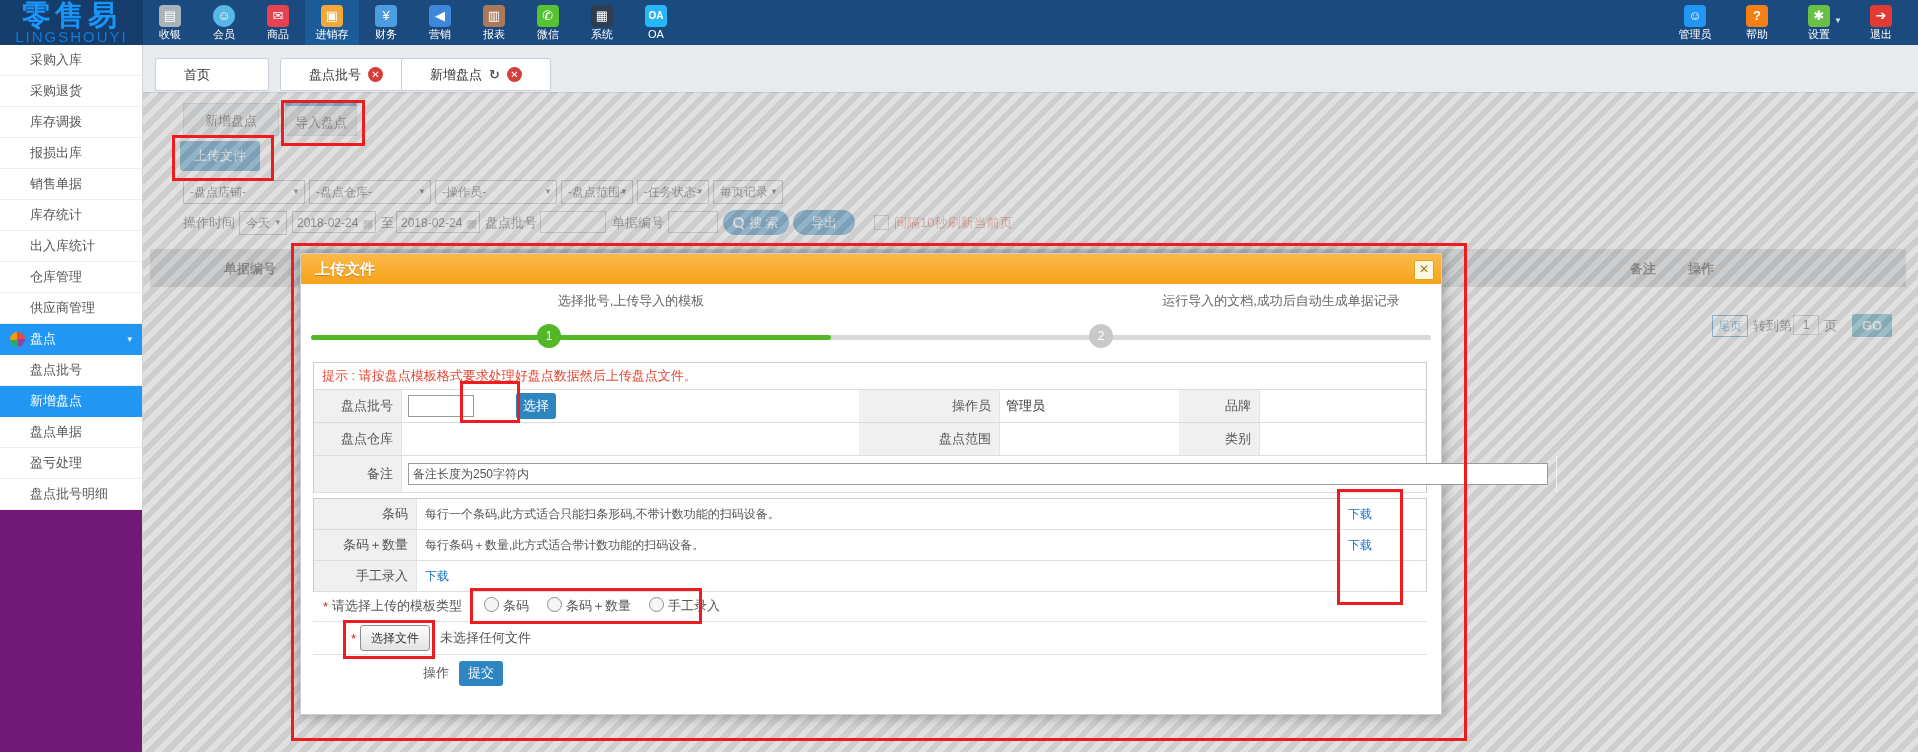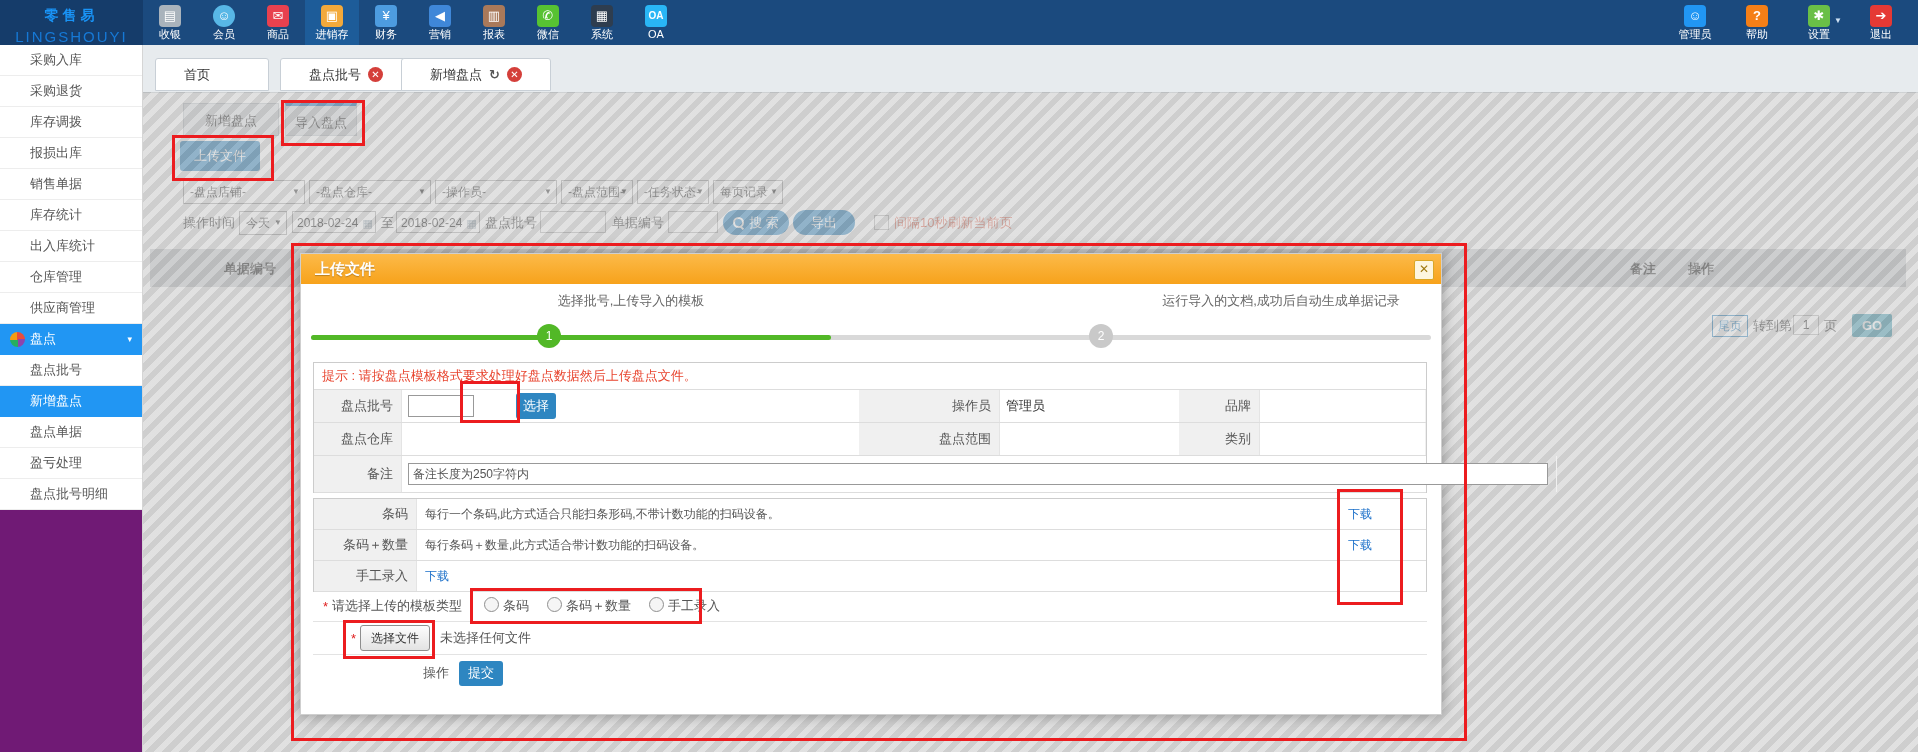--- a/index.html
+++ b/index.html
@@ -3,21 +3,21 @@
 <meta charset="utf-8">
 <style>
   html,body{margin:0;padding:0;background:#fff;}
   #page{position:relative;width:1918px;height:752px;overflow:hidden;
         font-family:"Liberation Sans","DejaVu Sans",sans-serif;background:#fff;}
   .abs{position:absolute;}
 
   
   .topbar{position:absolute;left:0;top:0;width:1918px;height:45px;background:#1b4a7e;}
   .logo{position:absolute;left:0;top:0;width:143px;height:45px;background:#153c6a;text-align:center;}
-  .logo .cn{display:block;font-size:14px;font-weight:bold;color:#1994f7;line-height:26px;margin-top:2px;letter-spacing:4px;}
+  .logo .cn{display:block;font-size:29px;font-weight:bold;color:#1994f7;line-height:26px;margin-top:2px;letter-spacing:4px;}
   .logo .en{display:block;font-size:15px;color:#1679d6;letter-spacing:2px;font-weight:normal;}
   .mods{position:absolute;left:143px;top:0;height:45px;display:flex;}
   .mod{width:54px;height:45px;display:flex;flex-direction:column;align-items:center;justify-content:center;cursor:pointer;}
   .mod.active{background:#1d5c99;}
   .mod .ic{width:22px;height:22px;border-radius:4px;color:#fff;font-size:13px;line-height:22px;text-align:center;margin-bottom:1px;}
   .mod .lb{font-size:11px;color:#fff;line-height:12px;white-space:nowrap;}
   .uacts{position:absolute;right:6px;top:0;height:45px;display:flex;}
   .uact{width:62px;height:45px;display:flex;flex-direction:column;align-items:center;justify-content:center;cursor:pointer;position:relative;}
   .uact .ic{width:22px;height:22px;border-radius:4px;color:#fff;font-size:13px;line-height:22px;text-align:center;font-weight:bold;}
   .uact .lb{font-size:11px;color:#fff;line-height:12px;margin-top:1px;white-space:nowrap;}

